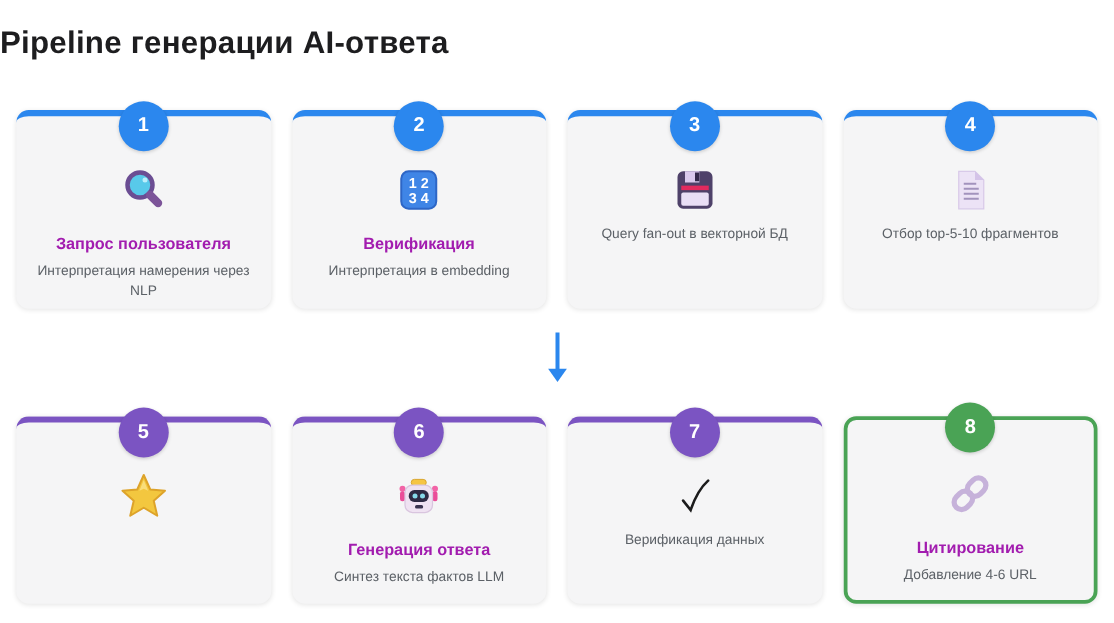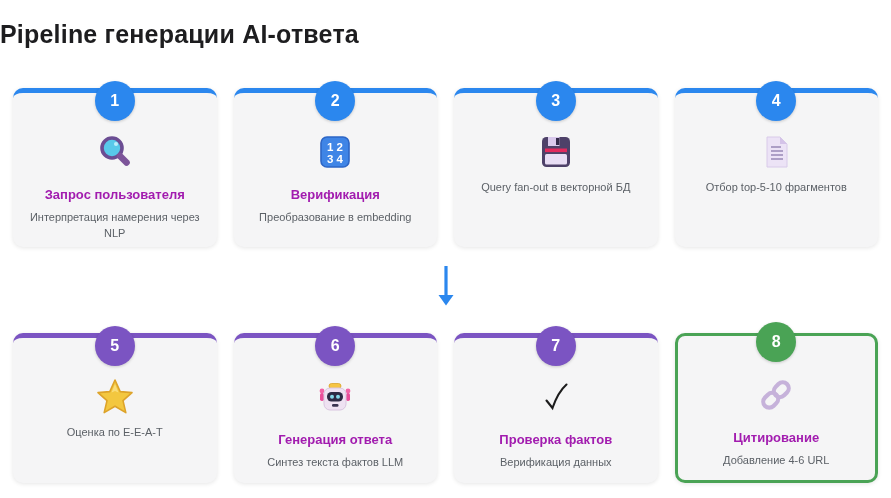--- a/index.html
+++ b/index.html
@@ -66,21 +66,21 @@
     <div class="card accent-blue">
       <div class="badge">2</div>
       <div class="icon">
         <svg width="38" height="38" viewBox="0 0 38 38">
           <rect x="5" y="4" width="28" height="30" rx="6" fill="#3f85e6" stroke="#2d66c6" stroke-width="1.6"></rect>
           <text x="19" y="17.5" text-anchor="middle" font-size="11.5" font-weight="bold" fill="#ffffff" font-family="Liberation Sans, sans-serif">1 2</text>
           <text x="19" y="29.5" text-anchor="middle" font-size="11.5" font-weight="bold" fill="#ffffff" font-family="Liberation Sans, sans-serif">3 4</text>
         </svg>
       </div>
       <div class="card-title">Верификация</div>
-      <div class="card-subtitle">Преобразование в embedding</div>
+      <div class="card-subtitle">Интерпретация в embedding</div>
     </div>
 
     <div class="card accent-blue">
       <div class="badge">3</div>
       <div class="icon">
         <svg width="38" height="38" viewBox="0 0 38 38">
           <rect x="5" y="4" width="28" height="30" rx="4.5" fill="#4e4169"></rect>
           <rect x="11" y="4" width="11.5" height="9" fill="#d9c9ec"></rect>
           <rect x="19" y="5" width="3.4" height="7" fill="#342a4a"></rect>
           <rect x="8" y="15.5" width="22" height="3.6" fill="#e22a5e"></rect>
@@ -116,21 +116,20 @@
   <div class="row row2">
 
     <div class="card accent-purple">
       <div class="badge">5</div>
       <div class="icon">
         <svg width="40" height="40" viewBox="0 0 40 40">
           <polygon points="20,3 25.2,14.6 37,15.6 28,23.6 30.8,35.6 20,29.2 9.2,35.6 12,23.6 3,15.6 14.8,14.6" fill="#f3c73f" stroke="#dda32a" stroke-width="1.6" stroke-linejoin="round"></polygon>
           <polygon points="20,7 23.5,15.5 20,14 16.5,15.5" fill="#f9dd7b"></polygon>
         </svg>
       </div>
-      <div class="card-subtitle">Оценка по E-E-A-T</div>
     </div>
 
     <div class="card accent-purple">
       <div class="badge">6</div>
       <div class="icon">
         <svg width="38" height="38" viewBox="0 0 38 38">
           <circle cx="6" cy="13" r="2.4" fill="#f263a6"></circle>
           <circle cx="32" cy="13" r="2.4" fill="#f263a6"></circle>
           <rect x="4" y="15" width="4" height="8" rx="1.8" fill="#ea4d99"></rect>
           <rect x="30" y="15" width="4" height="8" rx="1.8" fill="#ea4d99"></rect>
@@ -146,21 +145,20 @@
       <div class="card-subtitle">Синтез текста фактов LLM</div>
     </div>
 
     <div class="card accent-purple">
       <div class="badge">7</div>
       <div class="icon">
         <svg width="38" height="38" viewBox="0 0 38 38">
           <path d="M9.5 22.5 L15.5 30 Q21 14 29.5 6.5" fill="none" stroke="#1c1c1c" stroke-width="2.1" stroke-linecap="round"></path>
         </svg>
       </div>
-      <div class="card-title">Проверка фактов</div>
       <div class="card-subtitle">Верификация данных</div>
     </div>
 
     <div class="card accent-green">
       <div class="badge">8</div>
       <div class="icon">
         <svg width="40" height="40" viewBox="0 0 40 40">
           <g transform="rotate(-45 20 20)" fill="none" stroke="#c6b2da" stroke-width="4.2">
             <rect x="4.5" y="14" width="16" height="12" rx="6"></rect>
             <rect x="19.5" y="14" width="16" height="12" rx="6"></rect>

